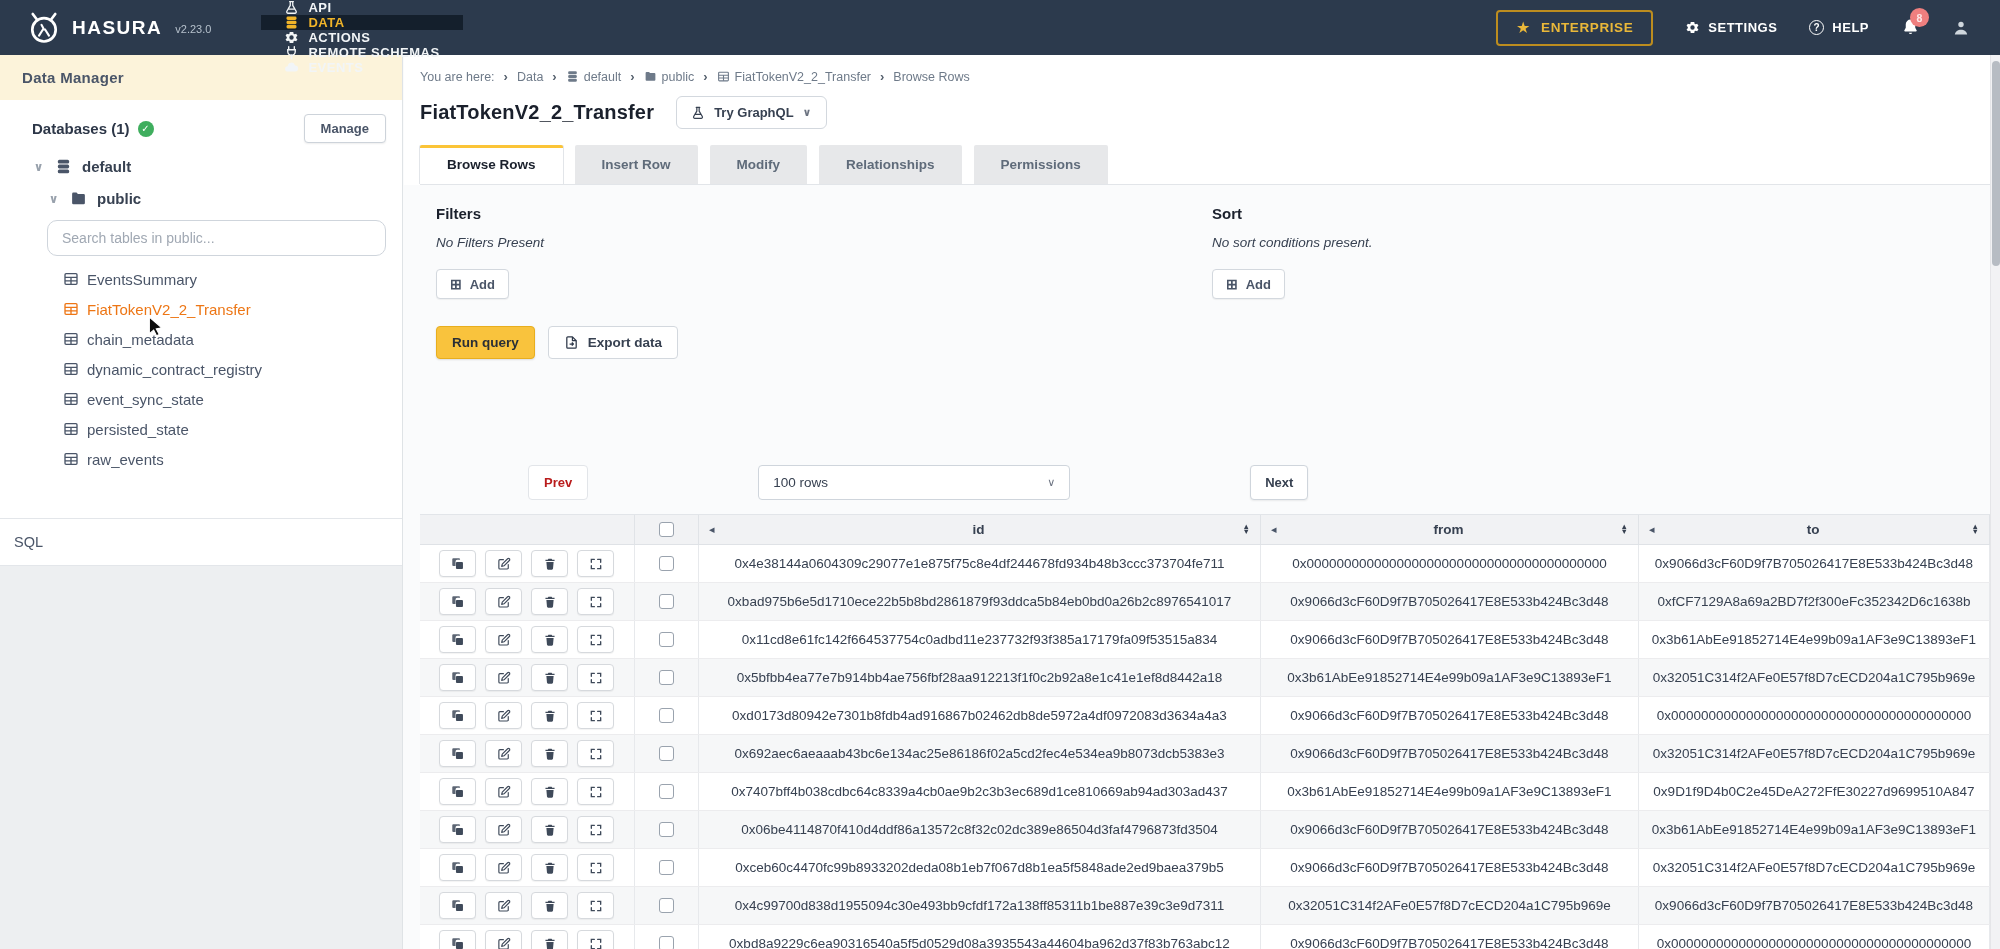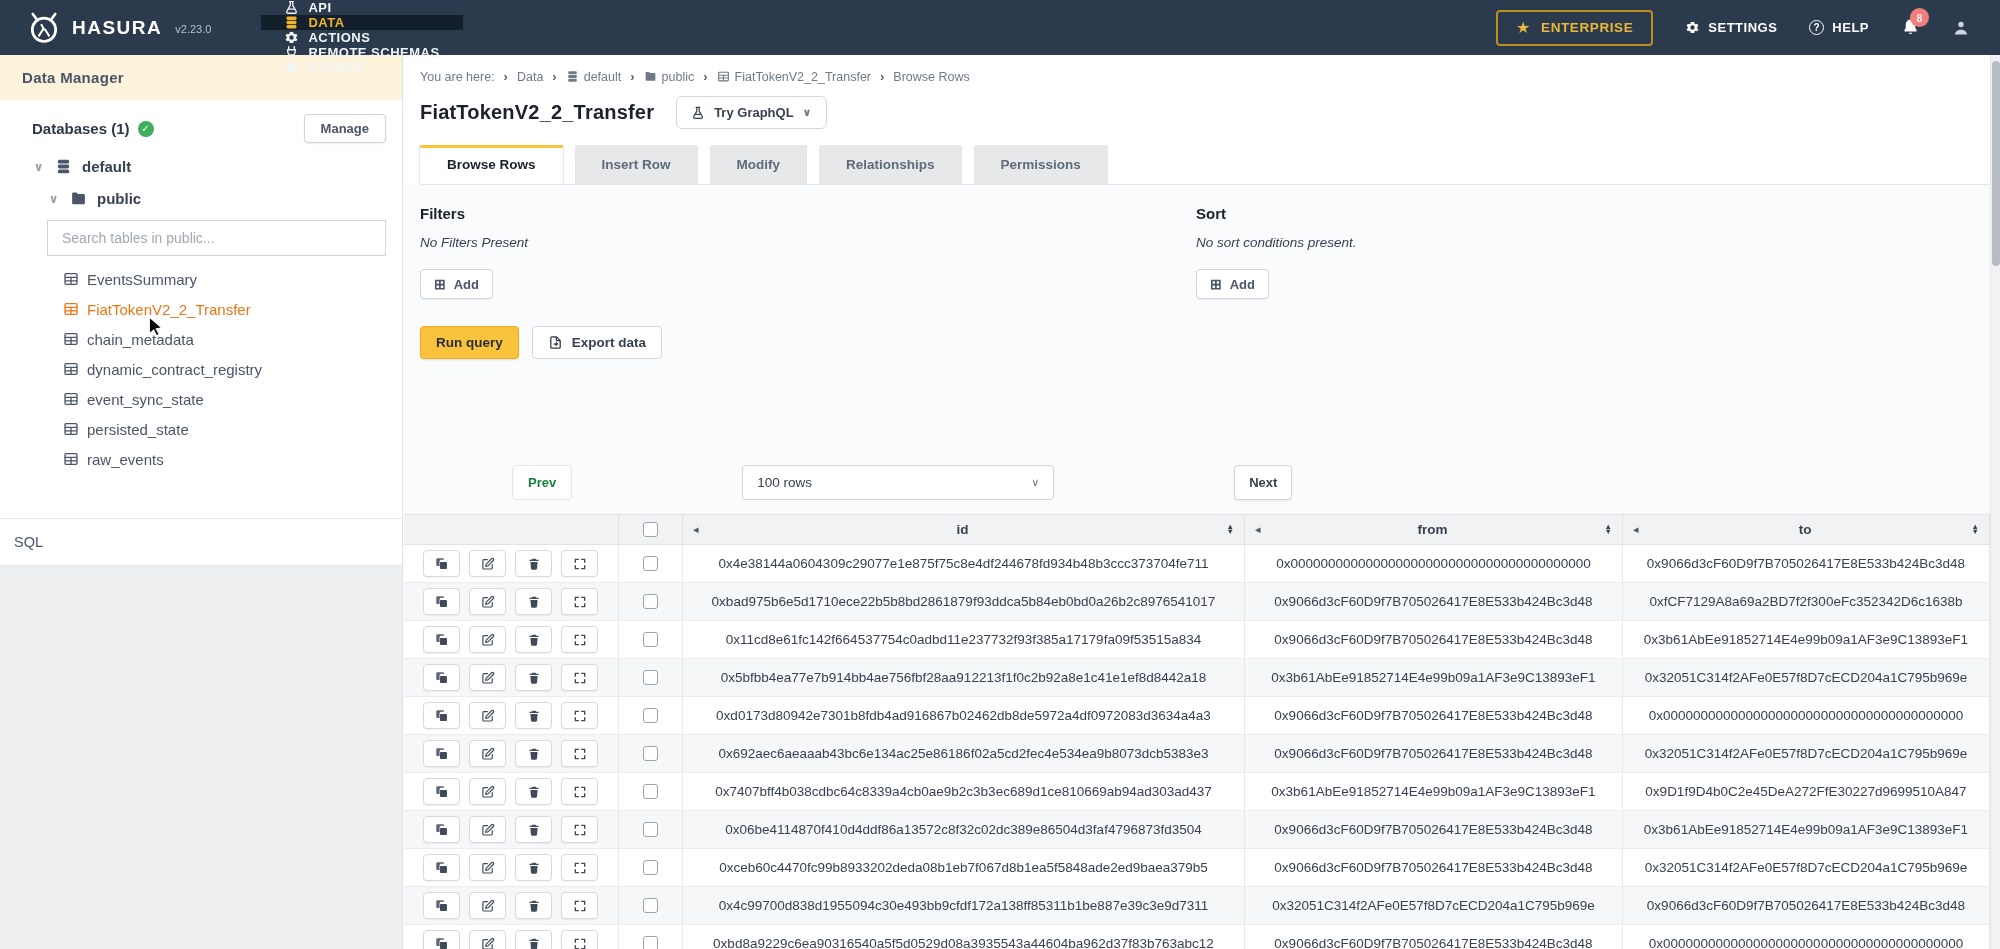--- a/index.html
+++ b/index.html
@@ -47,21 +47,21 @@
                   font-size:10px; display:flex; align-items:center; justify-content:center; }
   .manage-btn { background:#fff; border:1px solid #cdd3da; border-radius:4px; padding:6px 16px;
                 font-size:13px; font-weight:bold; color:#4a5568; box-shadow:0 1px 2px rgba(0,0,0,.07); cursor:pointer; }
   .tree-row { display:flex; align-items:center; gap:10px; margin-top:15px; font-size:15px;
               font-weight:bold; color:#374151; cursor:pointer; }
   .chev { color:#98a1ac; font-size:12px; width:13px; text-align:center; }
   .tree-row .i svg { width:17px; height:17px; color:#4a5568; }
   .tree-db { padding-left:16px; }
   .tree-schema { padding-left:31px; }
   .search-wrap { margin:13px 0 2px 31px; }
-  .search-input { width:100%; height:36px; border:1px solid #cfd5dc; border-radius:0;
+  .search-input { width:100%; height:36px; border:1px solid #cfd5dc; border-radius:10px;
                   padding:0 14px; font-size:14px; color:#374151; outline:none;
                   font-family:"Liberation Sans","DejaVu Sans",sans-serif; }
   .search-input::placeholder { color:#a0a8b3; }
   .table-list { margin:8px 0 0 47px; }
   .tbl-item { display:flex; align-items:center; gap:8px; padding:6.5px 0; font-size:15px;
               color:#4a5568; cursor:pointer; }
   .tbl-item .i svg { width:16px; height:16px; }
   .tbl-item.active { color:#ed7615; }
   .sql-sec { margin-top:44px; border-top:1px solid #e3e6ea; padding:15px 14px; font-size:14.5px;
              color:#4a5568; flex:none; cursor:pointer; }
@@ -80,38 +80,38 @@
   .trygql { display:flex; align-items:center; gap:9px; border:1px solid #d3d8de; border-radius:6px;
             background:#fff; padding:8px 14px; font-size:13px; font-weight:bold; color:#374151; cursor:pointer; }
   .trygql .i svg { width:14px; height:14px; }
   .sm-chev { font-size:11px; color:#6b7280; }
   .tabbar { display:flex; gap:12px; margin-top:16px; border-bottom:1px solid #e2e5e9; }
   .tab { padding:12px 27px; background:#e7e8ea; color:#5f6b7a; font-size:13.5px; font-weight:bold;
          border-radius:2px 2px 0 0; cursor:pointer; }
   .tab.active { background:#fff; color:#1a202c; border-top:3px solid #fbc437; padding-top:9px;
                 box-shadow:1px 0 0 #e2e5e9,-1px 0 0 #e2e5e9; }
 
-  .content { flex:1; background:#fafbfc; padding:20px 0 0 16px; overflow:hidden; }
+  .content { flex:1; background:#fafbfc; padding:20px 0 0 16px; overflow:hidden;margin-left:16px; }
   .fs-row { display:flex; }
   .f-col { width:776px; }
   .sec-h { font-size:15px; font-weight:bold; color:#1a202c; }
   .empty-txt { margin-top:13px; font-size:13.5px; font-style:italic; color:#374151; }
   .add-btn { margin-top:19px; display:inline-flex; align-items:center; gap:8px; background:#fff;
              border:1px solid #d3d8de; border-radius:4px; padding:6px 13px; font-size:13px;
              font-weight:bold; color:#4a5568; box-shadow:0 1px 1px rgba(0,0,0,.05); cursor:pointer; }
   .plus-g { font-size:14px; color:#4a5568; }
   .run-row { display:flex; gap:13px; margin-top:27px; align-items:center; }
   .run-btn { background:#f9c33d; border:1px solid #e8ae1e; border-radius:4px; padding:8px 15px;
              font-size:13.5px; font-weight:bold; color:#2a2f36; box-shadow:0 1px 2px rgba(0,0,0,.12); cursor:pointer; }
   .export-btn { display:flex; align-items:center; gap:9px; background:#fff; border:1px solid #d3d8de;
                 border-radius:4px; padding:8px 15px; font-size:13.5px; font-weight:bold; color:#374151; cursor:pointer; }
   .export-btn .i svg { width:15px; height:15px; }
   .pag-row { display:flex; align-items:center; margin-top:106px; }
   .prev-btn { margin-left:92px; background:#fff; border:1px solid #e2e5e9; border-radius:4px;
-              padding:9px 15px; font-size:13px; font-weight:bold; color:#15803d; cursor:pointer; }
+              padding:9px 15px; font-size:13px; font-weight:bold; color:#b91c1c; cursor:pointer; }
   .rows-select { margin-left:170px; width:312px; display:flex; align-items:center;
                  justify-content:space-between; background:#fff; border:1px solid #cfd5dc;
                  border-radius:4px; padding:9px 14px; font-size:13.5px; color:#374151; cursor:pointer; }
   .next-btn { margin-left:180px; background:#fff; border:1px solid #cfd5dc; border-radius:4px;
               padding:9px 14px; font-size:13px; font-weight:bold; color:#374151;
               box-shadow:0 1px 2px rgba(0,0,0,.07); cursor:pointer; }
 
   
   .grid { margin:14px 0 0 -16px; }
   .grid-row { display:grid; grid-template-columns:215px 64px 562px 378px 1fr; }

